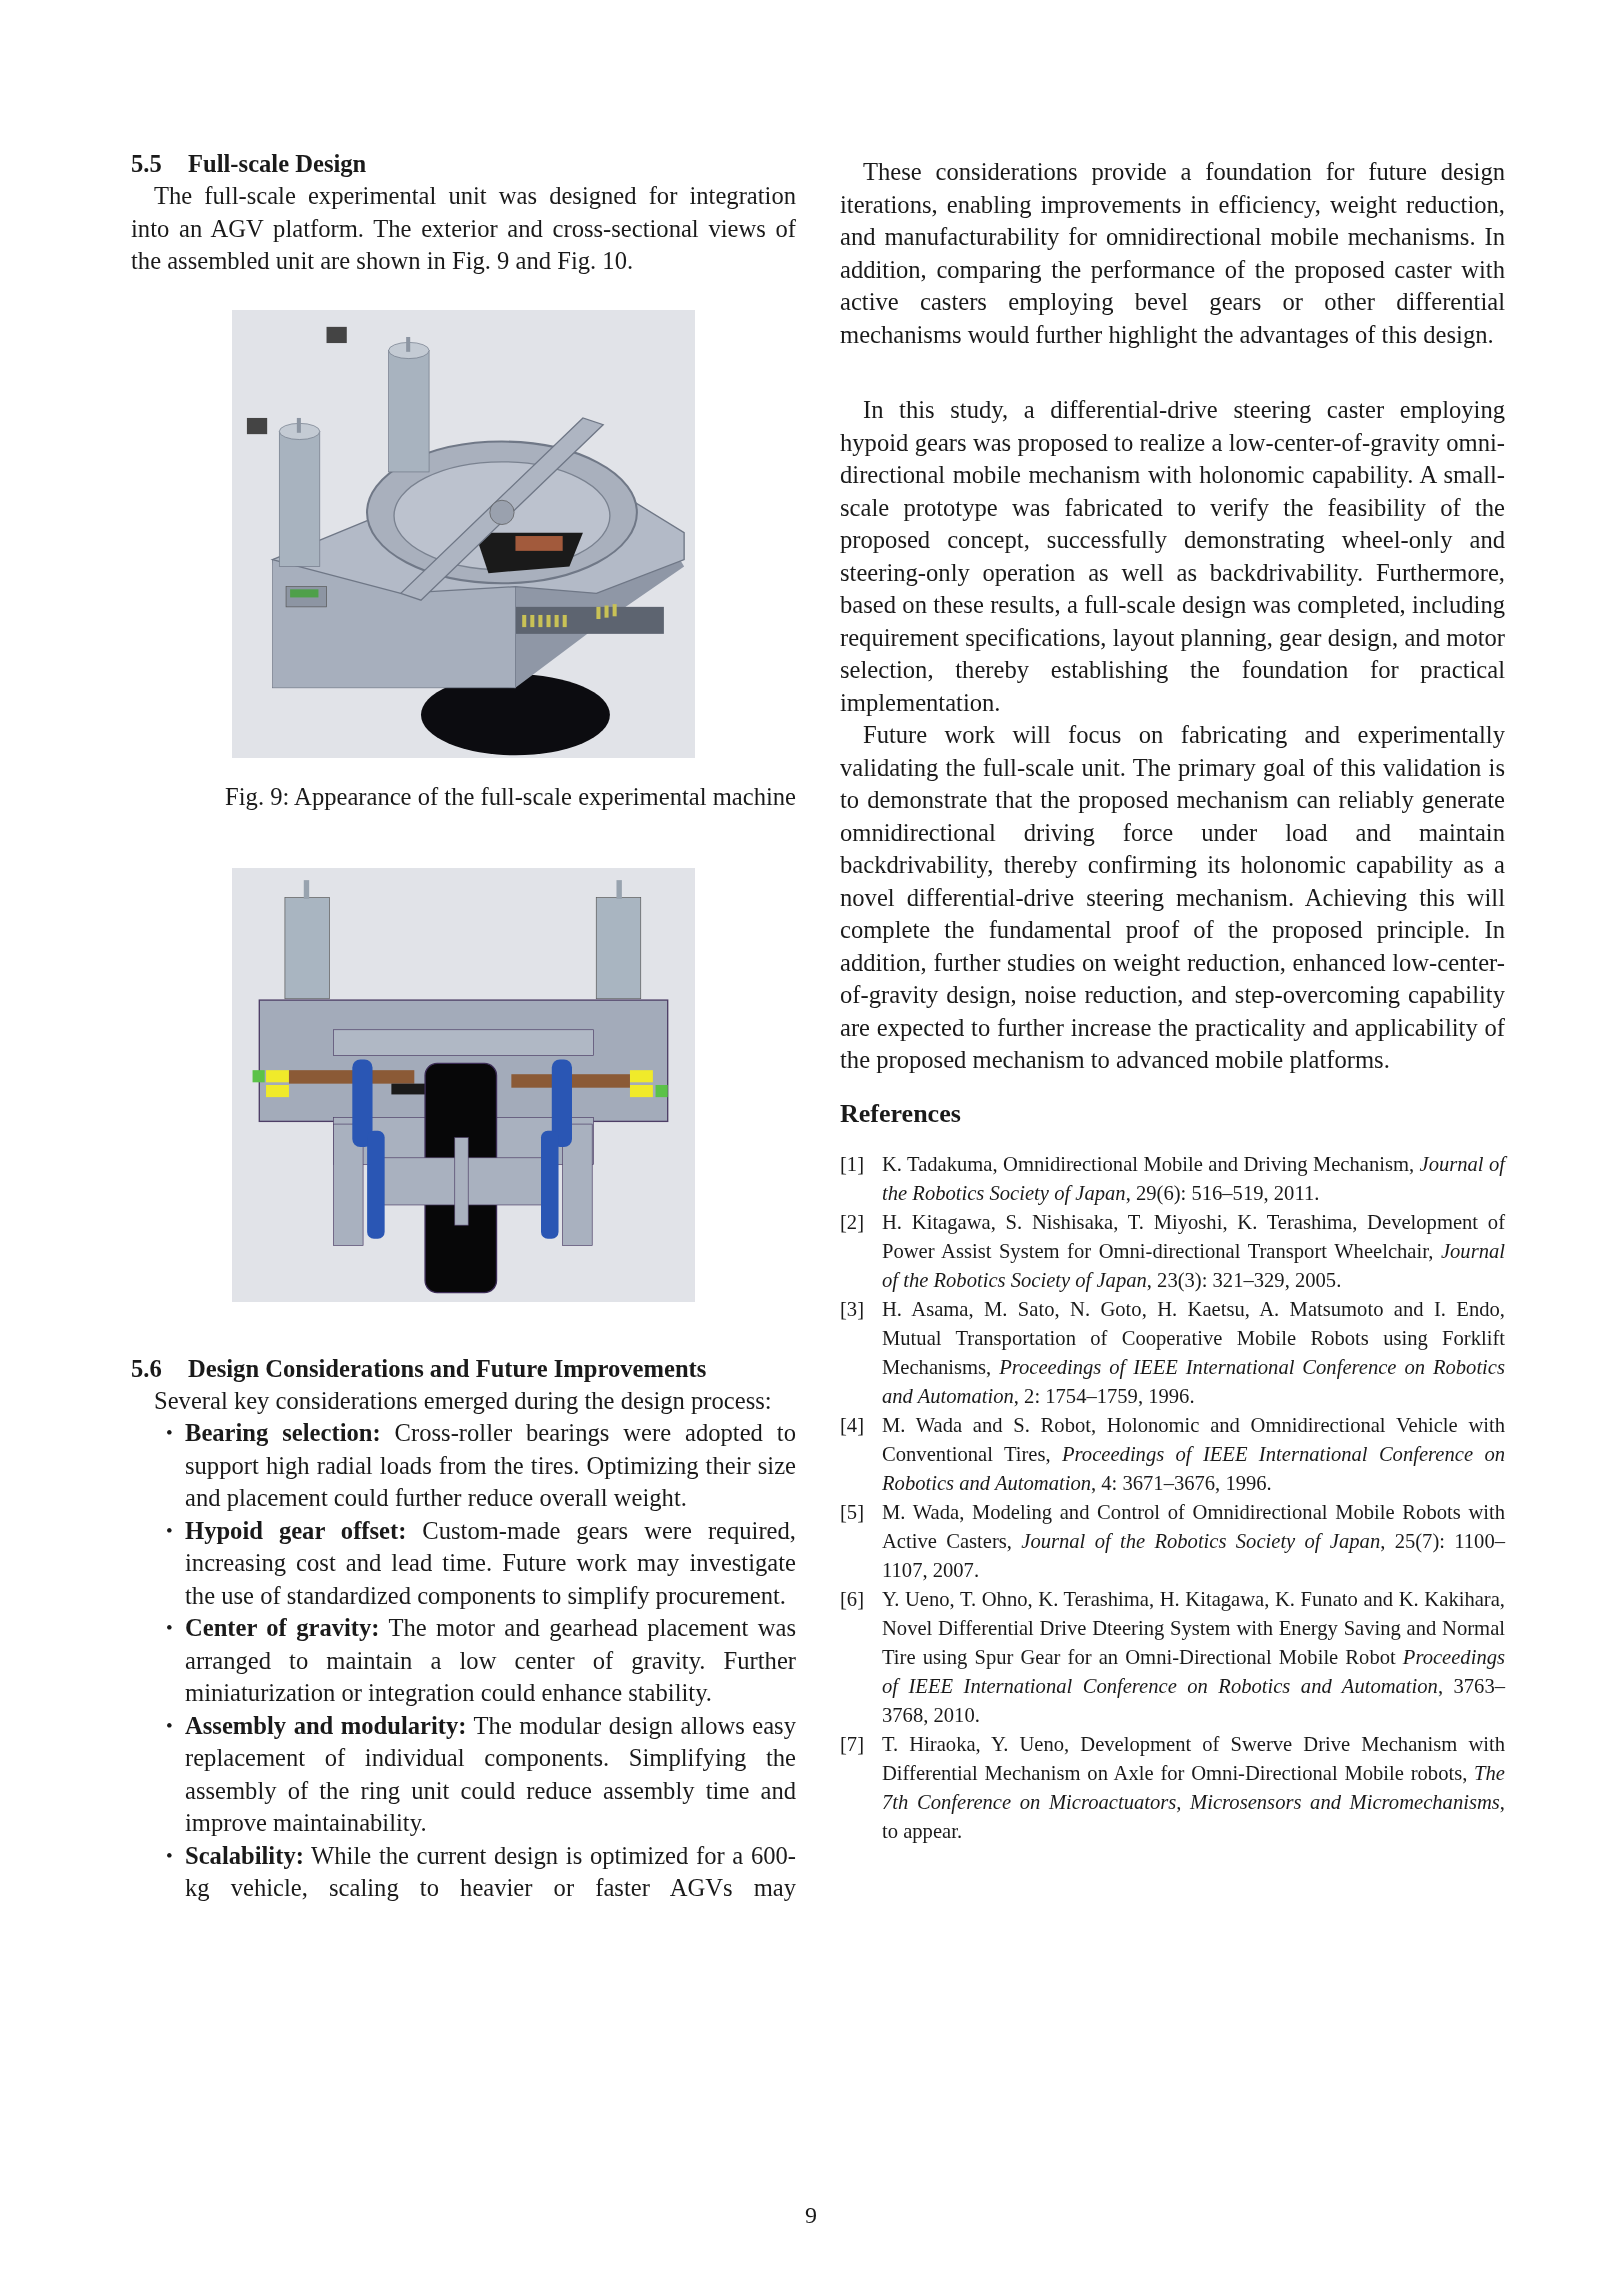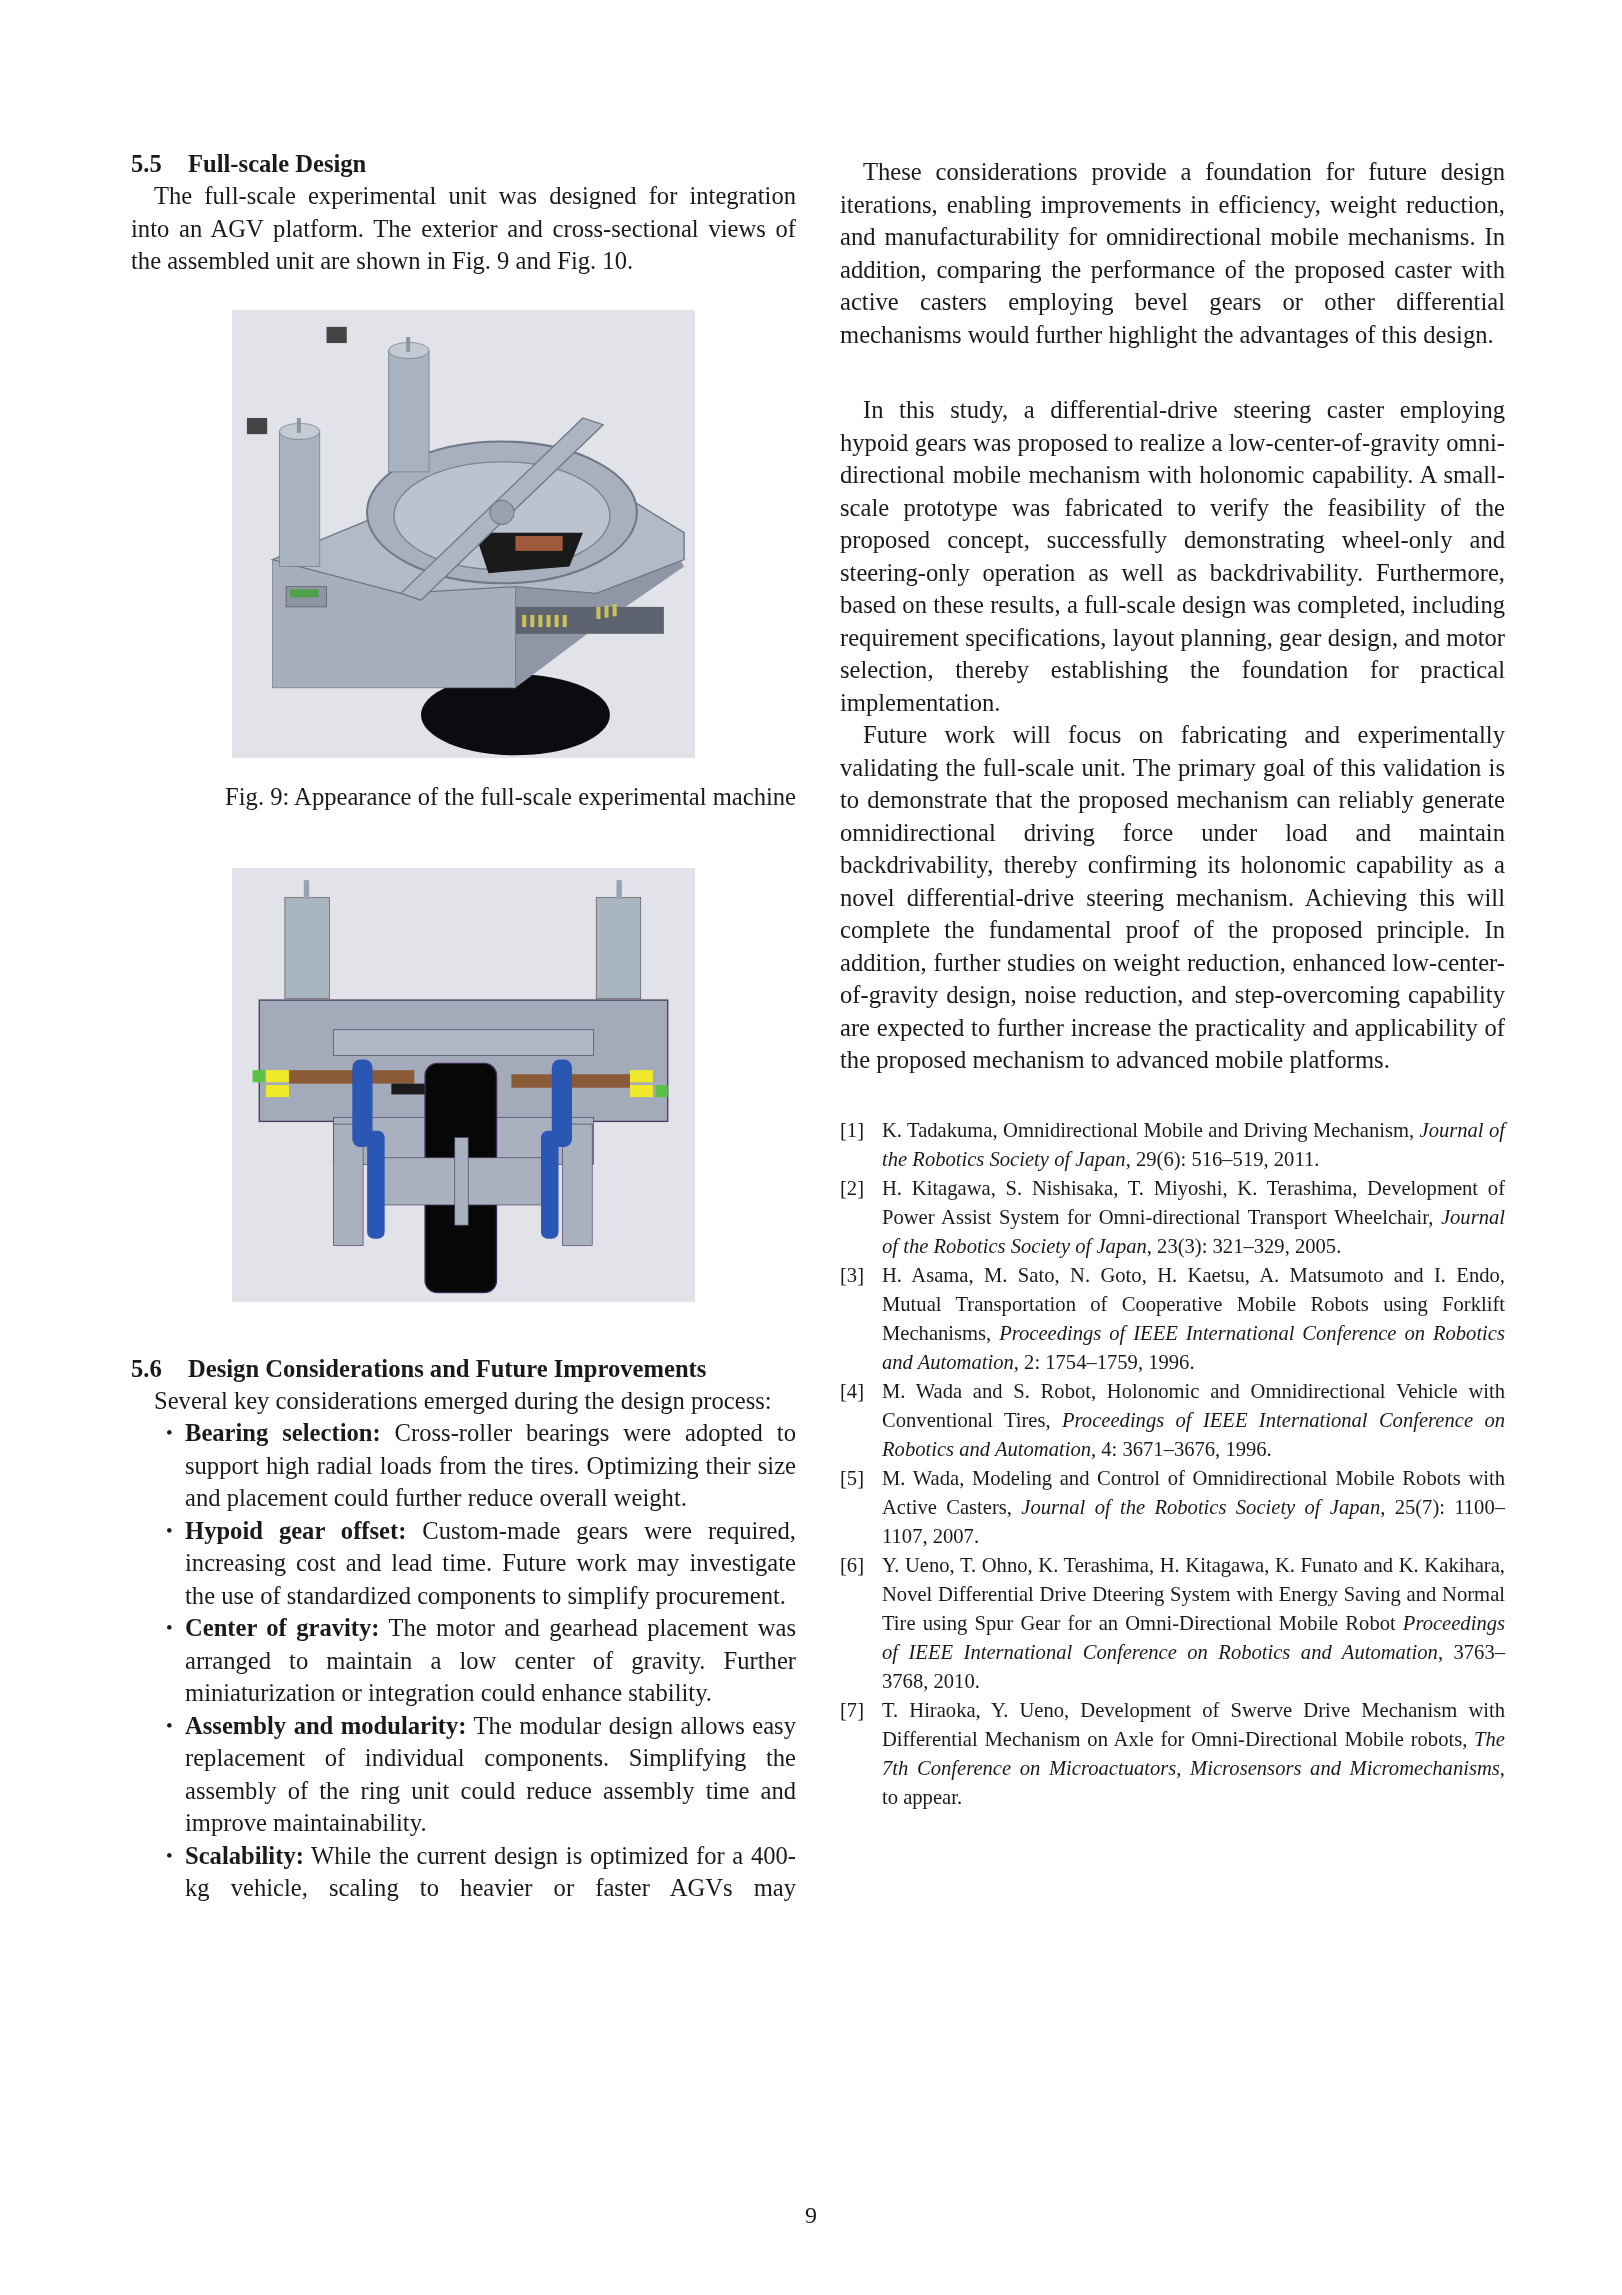--- a/index.html
+++ b/index.html
@@ -128,34 +128,35 @@
   <div style="height:27px"></div>
 
   <div style="height:24px"></div>
   <h3><span class="num">5.6</span><span>Design Considerations and Future Improvements</span></h3>
   <p class="indent">Several key considerations emerged during the design pro­cess:</p>
   <ul class="bullets">
     <li><span class="dot">•</span><b>Bearing selection:</b><span> Cross-roller bearings were adopted to support high radial loads from the tires. Optimizing their size and placement could further reduce overall weight.</span></li>
     <li><span class="dot">•</span><b>Hypoid gear offset:</b><span>  Custom-made gears were re­quired, increasing cost and lead time. Future work may investigate the use of standardized components to sim­plify procurement.</span></li>
     <li><span class="dot">•</span><b>Center of gravity:</b><span> The motor and gearhead placement was arranged to maintain a low center of gravity. Fur­ther miniaturization or integration could enhance stabil­ity.</span></li>
     <li><span class="dot">•</span><b>Assembly and modularity:</b><span>  The modular design al­lows easy replacement of individual components. Sim­plifying the assembly of the ring unit could reduce as­sembly time and improve maintainability.</span></li>
-    <li style="text-align-last: justify;"><span class="dot">•</span><b>Scalability:</b><span> While the current design is optimized for a 400-kg vehicle, scaling to heavier or faster AGVs may</span></li>
+    <li style="text-align-last: justify;"><span class="dot">•</span><b>Scalability:</b><span> While the current design is optimized for a 600-kg vehicle, scaling to heavier or faster AGVs may</span></li>
   </ul>
 </div>
 
 <div class="col col-right">
   <div style="height:8px"></div>
   <p class="indent">These considerations provide a foundation for future de­sign iterations, enabling improvements in efficiency, weight reduction, and manufacturability for omnidirectional mobile mechanisms. In addition, comparing the performance of the proposed caster with active casters employing bevel gears or other differential mechanisms would further highlight the advantages of this design.</p>
 
   <div style="height:23px"></div>
   <div style="height:20px"></div>
   <p class="indent">In this study, a differential-drive steering caster employing hypoid gears was proposed to realize a low-center-of-gravity omni-directional mobile mechanism with holonomic capa­bility.  A small-scale prototype was fabricated to verify the feasibility of the proposed concept, successfully demonstrat­ing wheel-only and steering-only operation as well as back­drivability.  Furthermore, based on these results, a full-scale design was completed, including requirement specifications, layout planning, gear design, and motor selection, thereby establishing the foundation for practical implementation.</p>
   <p class="indent">Future work will focus on fabricating and experimentally validating the full-scale unit.  The primary goal of this vali­dation is to demonstrate that the proposed mechanism can re­liably generate omnidirectional driving force under load and maintain backdrivability, thereby confirming its holonomic capability as a novel differential-drive steering mechanism. Achieving this will complete the fundamental proof of the proposed principle.  In addition, further studies on weight reduction, enhanced low-center-of-gravity design, noise re­duction, and step-overcoming capability are expected to fur­ther increase the practicality and applicability of the pro­posed mechanism to advanced mobile platforms.</p>
 
   <div style="height:20px"></div>
+  <h2>References</h2>
   <div style="height:19px"></div>
   <ul class="refs">
     <li><span class="rnum">[1]</span><span>K. Tadakuma, Omnidirectional Mobile and Driving Mecha­nism, </span><i>Journal of the Robotics Society of Japan</i><span>, 29(6): 516–519, 2011.</span></li>
     <li><span class="rnum">[2]</span><span>H. Kitagawa, S. Nishisaka, T. Miyoshi, K. Terashima, Devel­opment of Power Assist System for Omni-directional Transport Wheelchair, </span><i>Journal of the Robotics Society of Japan</i><span>, 23(3): 321–329, 2005.</span></li>
     <li><span class="rnum">[3]</span><span>H. Asama, M. Sato, N. Goto, H. Kaetsu, A. Matsumoto and I. Endo, Mutual Transportation of Cooperative Mobile Robots using Forklift Mechanisms, </span><i>Proceedings of IEEE International Conference on Robotics and Automation</i><span>, 2: 1754–1759, 1996.</span></li>
     <li><span class="rnum">[4]</span><span>M. Wada and S. Robot, Holonomic and Omnidirectional Vehicle with Conventional Tires, </span><i>Proceedings of IEEE International Conference on Robotics and Automation</i><span>, 4: 3671–3676, 1996.</span></li>
     <li><span class="rnum">[5]</span><span>M. Wada, Modeling and Control of Omnidirectional Mobile Robots with Active Casters, </span><i>Journal of the Robotics Society of Japan</i><span>, 25(7): 1100–1107, 2007.</span></li>
     <li><span class="rnum">[6]</span><span>Y. Ueno, T. Ohno, K. Terashima, H. Kitagawa, K. Funato and K. Kakihara, Novel Differential Drive Dteering System with Energy Saving and Normal Tire using Spur Gear for an Omni-Directional Mobile Robot </span><i>Proceedings of IEEE International Conference on Robotics and Automation</i><span>, 3763–3768, 2010.</span></li>
     <li><span class="rnum">[7]</span><span>T. Hiraoka, Y. Ueno, Development of Swerve Drive Mech­anism with Differential Mechanism on Axle for Omni-Directional Mobile robots, </span><i>The 7th Conference on Microactu­ators, Microsensors and Micromechanisms</i><span>, to appear.</span></li>
   </ul>

